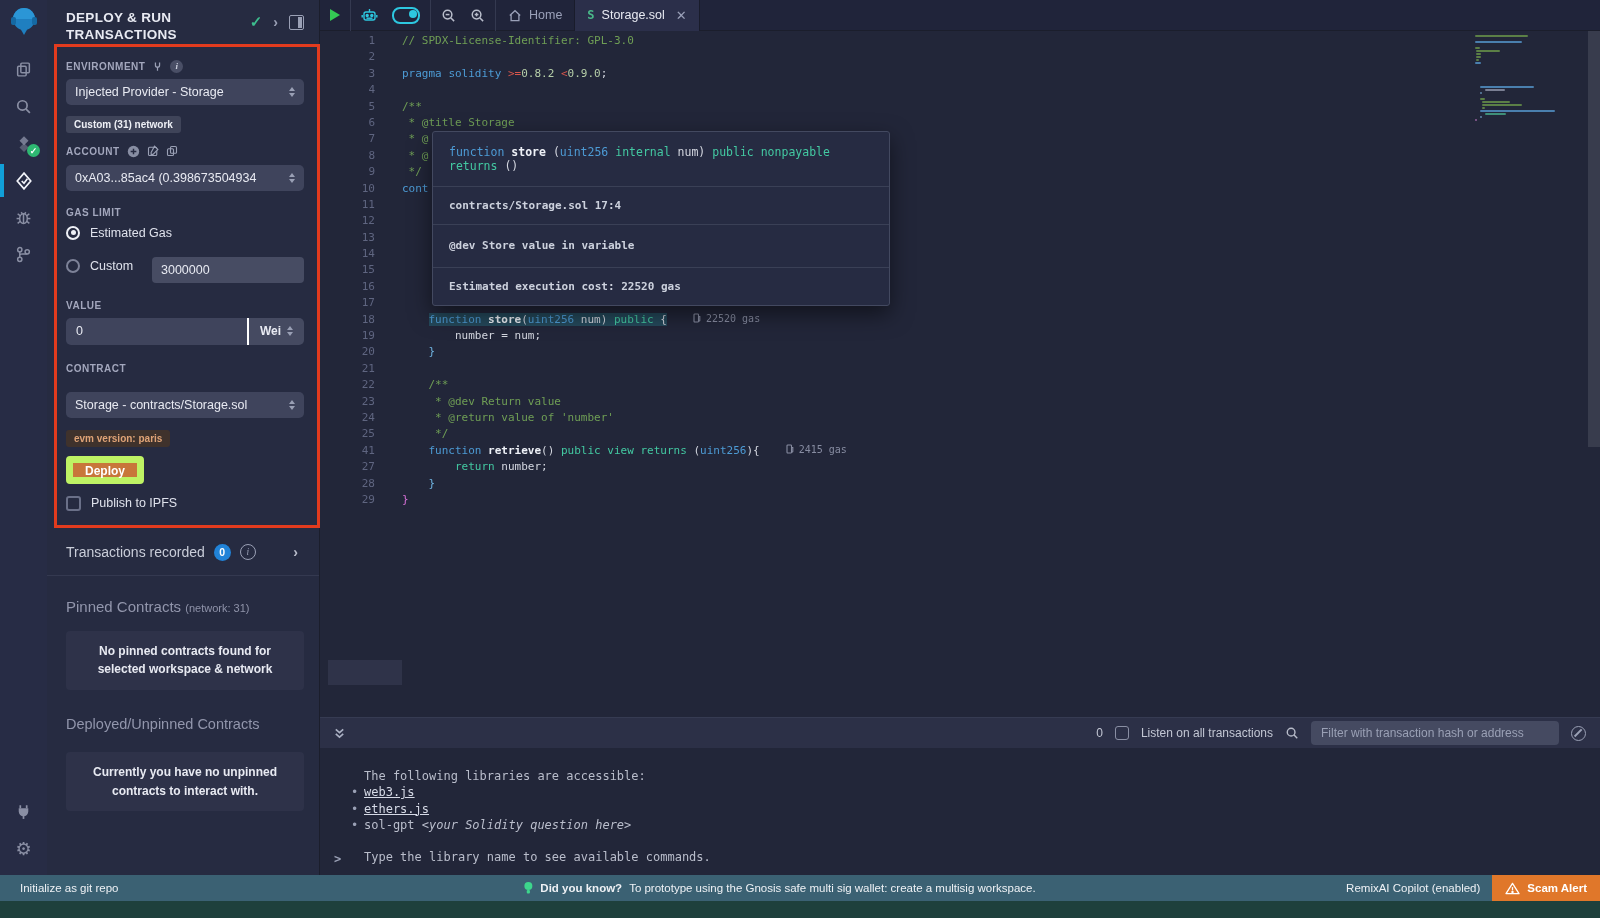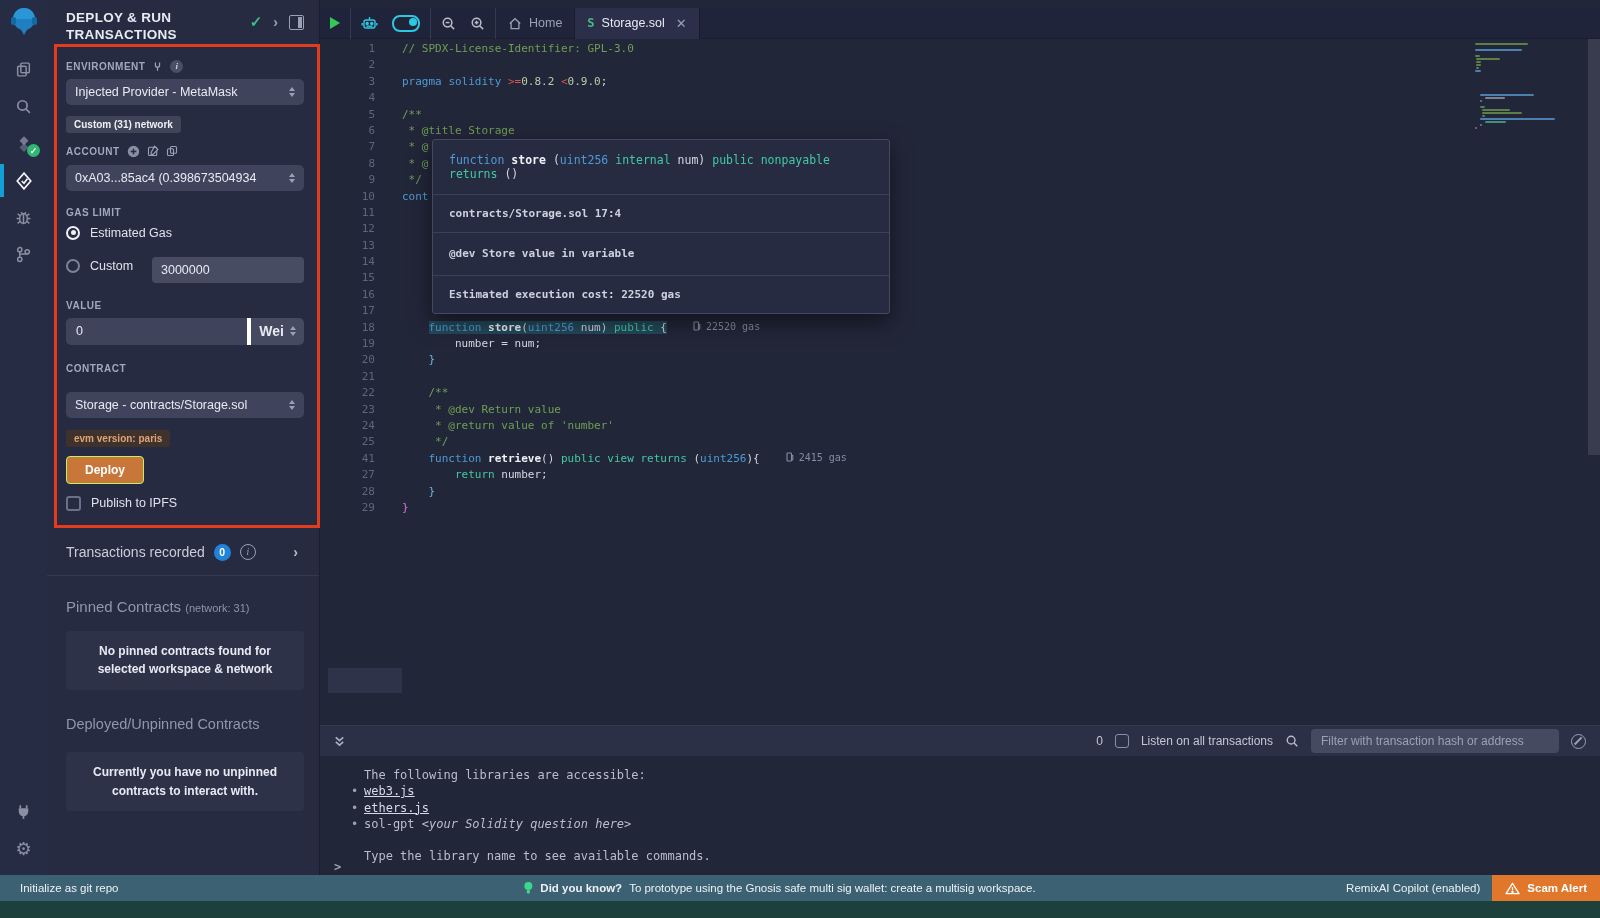--- a/index.html
+++ b/index.html
@@ -58,23 +58,23 @@
   .radio{width:14px;height:14px;border-radius:50%;border:2px solid #7d8298;box-sizing:border-box;
          position:relative;cursor:pointer;flex:0 0 auto;}
   .radio.sel{border-color:#eef0f6;}
   .radio.sel::after{content:"";position:absolute;left:2.5px;top:2.5px;width:5px;height:5px;border-radius:50%;background:#eef0f6;}
   .tinput{background:#474c63;border:none;border-radius:4px;color:#e8eaf2;font-size:12.5px;
           padding:0 9px;height:26px;outline:none;box-sizing:border-box;font-family:"Liberation Sans",sans-serif;margin-top:8px;}
   .value-row{display:flex;align-items:stretch;height:27px;}
   .value-input{flex:1;background:#3f445c;border:none;border-radius:5px 0 0 5px;color:#e8eaf2;
                font-size:12.5px;padding:0 10px;outline:none;}
   .wei-box{width:66px;background:#454a61;border-radius:0 5px 5px 0;display:flex;align-items:center;
-           justify-content:center;font-size:14px;font-weight:700;color:#e8eaf2;cursor:pointer;border-left:4px solid #ffffff;}
-
-  .btn-deploy{background:#c8763a;border:1px solid #bef264;border-radius:4px;color:#fff;
+           justify-content:center;font-size:12px;font-weight:700;color:#e8eaf2;cursor:pointer;border-left:2px solid #ffffff;}
+
+  .btn-deploy{background:#c8763a;border:7px solid #bef264;border-radius:4px;color:#fff;
               font-weight:700;font-size:12px;height:28px;width:78px;cursor:pointer;
               font-family:"Liberation Sans",sans-serif;}
   .check-row{display:flex;align-items:center;gap:10px;font-size:12.5px;color:#dfe2ec;}
   .checkbox{width:15px;height:15px;border:2px solid #6a7088;border-radius:3px;box-sizing:border-box;cursor:pointer;}
   .ataddr-row{display:flex;height:28px;}
   .btn-ataddr{background:#3e7389;color:#d5dde6;font-weight:700;font-size:12px;width:96px;border:none;
               border-radius:4px 0 0 4px;cursor:pointer;font-family:"Liberation Sans",sans-serif;}
   .ataddr-input{flex:1;background:#3a3f55;border:none;border-radius:0 4px 4px 0;color:#e8eaf2;
                 font-size:11.5px;padding:0 10px;outline:none;}
   .ataddr-input::placeholder{color:#8f94a8;}
@@ -89,21 +89,21 @@
   .divider{height:1px;background:#343950;margin:14px -15px 0 -19px;}
   .sec-title{font-size:15px;color:#9296ac;margin-top:22px;}
   .sec-sub{font-size:11px;color:#8f93a9;}
   .empty-box{background:#2e3249;border-radius:4px;padding:11px 14px;text-align:center;font-size:12px;
              font-weight:700;color:#e8eaf2;line-height:1.55;margin-top:16px;}
 
   .red-box{position:absolute;left:54px;top:44px;width:266px;height:484px;border:3px solid #e23b1e;
            z-index:60;pointer-events:none;box-sizing:border-box;}
 
   
-  .main{position:absolute;left:320px;top:8px;right:0;height:672px;background:#222639;}
+  .main{position:absolute;left:320px;top:0;right:0;height:672px;background:#222639;}
   .tabbar{position:absolute;top:0;left:0;right:0;height:31px;background:#20243a;display:flex;
           align-items:center;border-bottom:1px solid #1b1e2c;box-sizing:border-box;}
   .tb-group{display:flex;align-items:center;height:31px;padding:0 10px;gap:14px;border-right:1px solid #343950;}
   .play-tri{width:0;height:0;border-top:6px solid transparent;border-bottom:6px solid transparent;
             border-left:10px solid #34c954;cursor:pointer;}
   .toggle{width:24px;height:13px;border:2px solid #2dc8e0;border-radius:8px;position:relative;cursor:pointer;}
   .toggle::after{content:"";position:absolute;right:1.5px;top:1.5px;width:8px;height:8px;border-radius:50%;background:#2dc8e0;}
   .tab{display:flex;align-items:center;gap:7px;height:31px;padding:0 12px;font-size:12.5px;
        color:#9aa0b8;cursor:pointer;}
   .tab.active{background:#2b2f4a;color:#e8eaf2;border-left:1px solid #191c2b;border-right:1px solid #191c2b;}
@@ -140,21 +140,21 @@
   .filter-input{width:228px;height:24px;background:#454a61;border:none;border-radius:4px;color:#e8eaf2;
                 font-size:12px;padding:0 10px;outline:none;}
   .filter-input::placeholder{color:#9aa0b5;}
   .ban-ic{width:15px;height:15px;border:1.6px solid #9aa0b5;border-radius:50%;position:relative;
           box-sizing:border-box;cursor:pointer;}
   .ban-ic::after{content:"";position:absolute;left:1px;top:5.2px;width:10px;height:1.6px;background:#9aa0b5;
                  transform:rotate(-45deg);}
 
   .term-body{position:absolute;top:748px;left:0;right:0;height:127px;background:#222639;
              font-family:"DejaVu Sans Mono",monospace;font-size:12px;color:#b9bdcb;}
-  .term-content{padding:11px 0 0 44px;line-height:16.3px;}
+  .term-content{padding:20px 0 0 44px;line-height:16.3px;}
   .term-item{position:relative;}
   .term-item::before{content:"\2022";position:absolute;left:-13px;color:#9aa0b5;}
   .term-link{color:#d6dae6;text-decoration:underline;cursor:pointer;}
   .term-italic{font-style:italic;}
   .term-hint{margin-top:16px;}
   .prompt{position:absolute;left:14px;top:104px;color:#9aa0b5;font-weight:700;}
 
   
   .statusbar{position:absolute;left:0;top:875px;width:1600px;height:26px;background:#3b6173;display:flex;
              align-items:center;color:#eef1f5;font-size:11.5px;z-index:10;}
@@ -255,21 +255,21 @@
       <div class="small-label" style="margin-top:16px;">
         <span>ENVIRONMENT</span>
         <span class="mini-ic">
           <svg width="11" height="11" viewBox="0 0 16 16" fill="none" stroke="currentColor" stroke-width="1.8">
             <path d="M5 2 v4 M11 2 v4 M5 6 a3 3 0 0 0 6 0 M8 9 v5"></path>
           </svg>
           </span>
         <span class="info-dot">i</span>
       </div>
       <div class="select" style="margin-top:6px;">
-        <span class="grow">Injected Provider - MetaMask</span>
+        <span class="grow">Injected Provider - Storage</span>
         <span class="updown">
             <i class="up"></i>
             <i class="dn"></i>
           </span>
       </div>
       <div style="margin-top:9px;">
         <span class="pill-badge">Custom (31) network</span>
       </div>
 
       <div class="small-label" style="margin-top:12px;">

